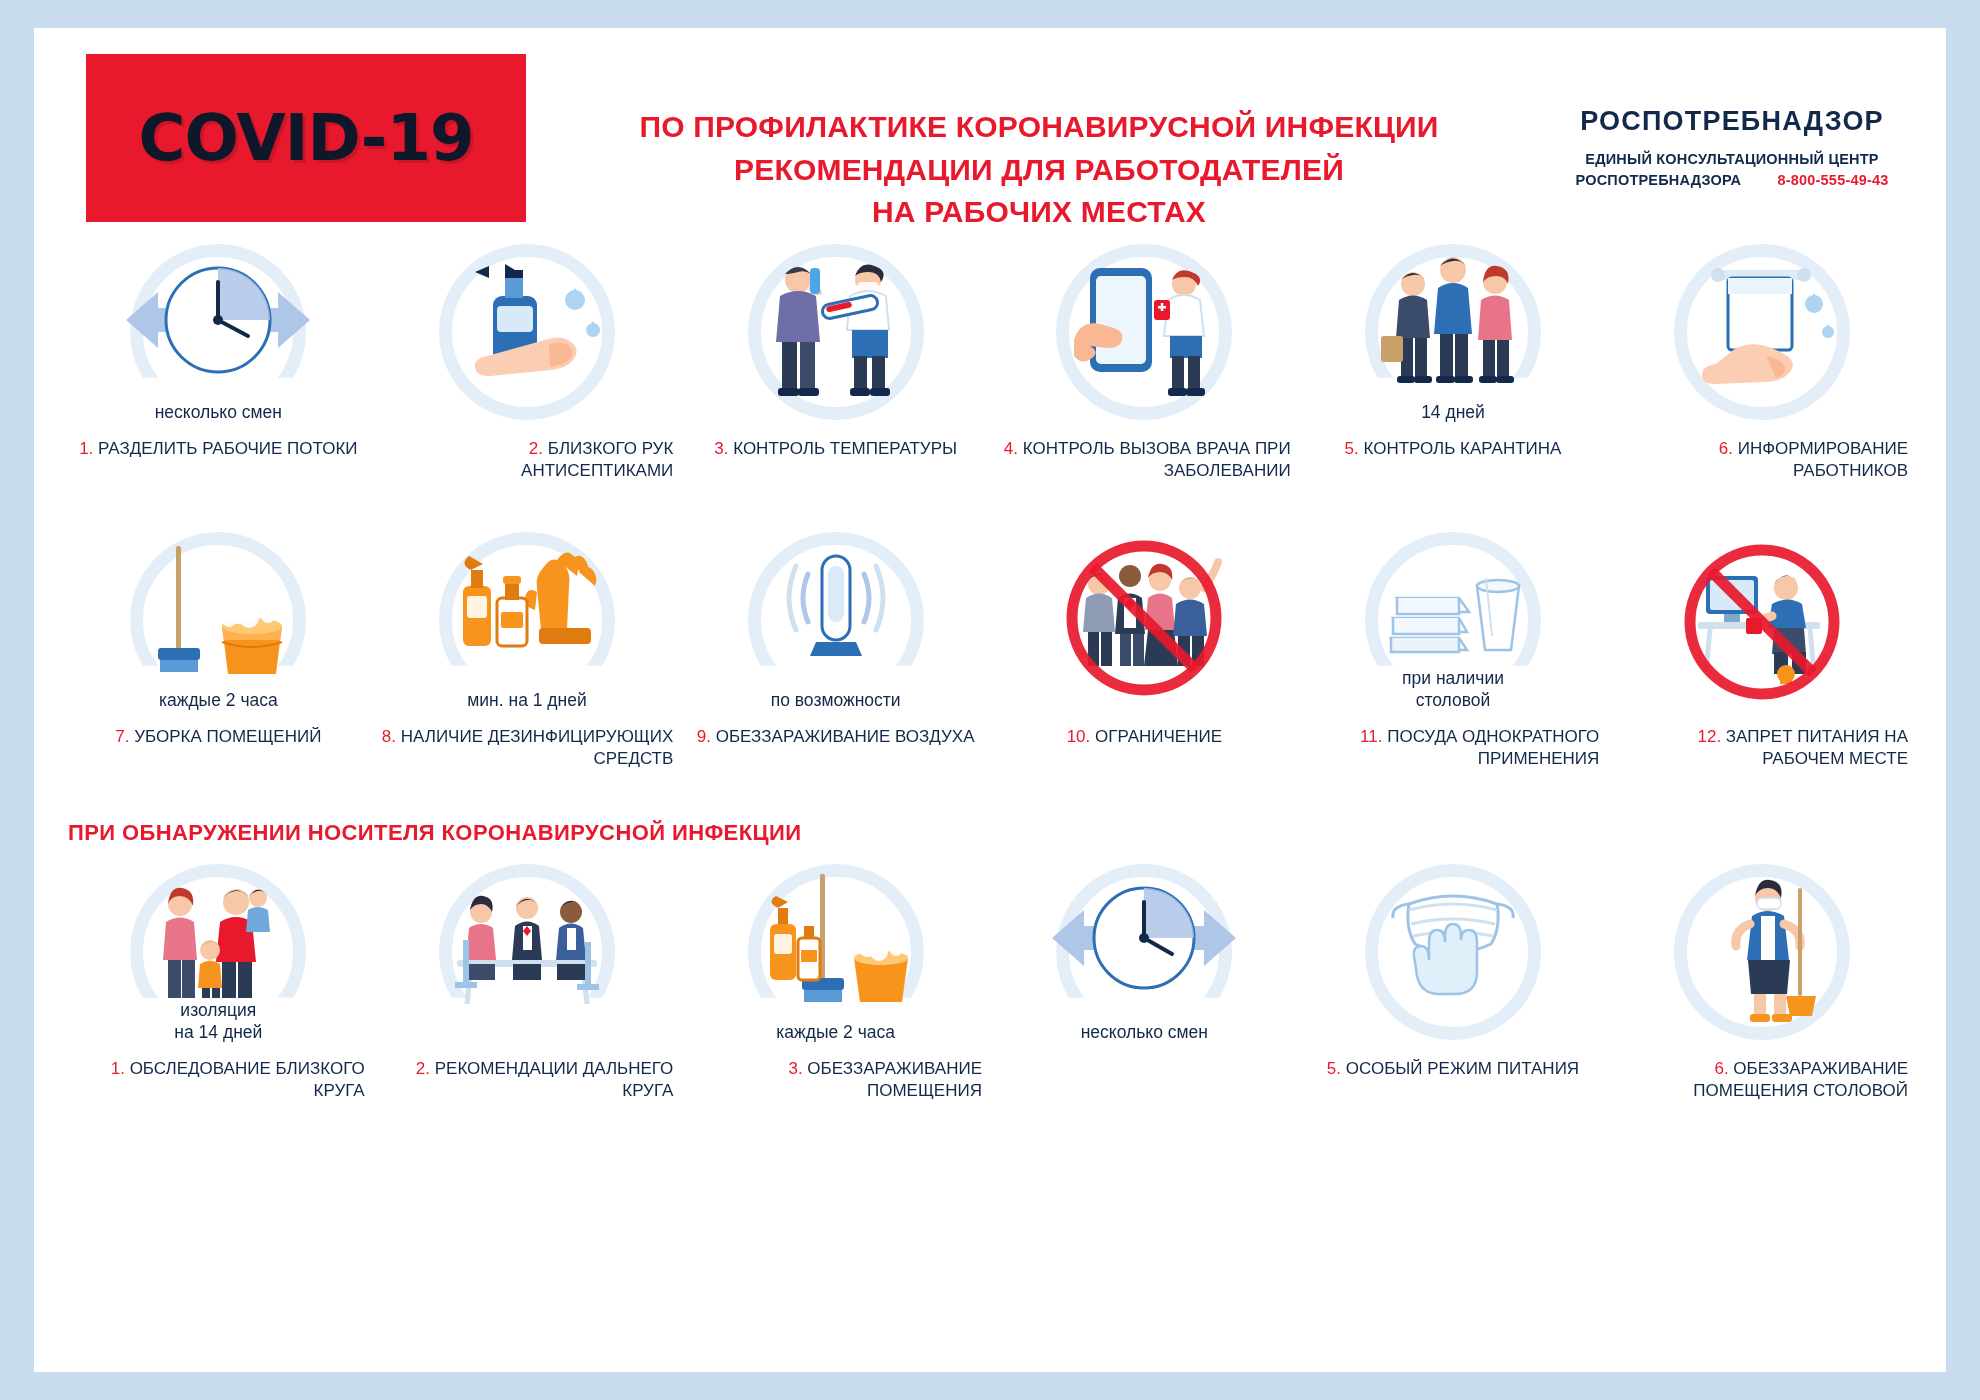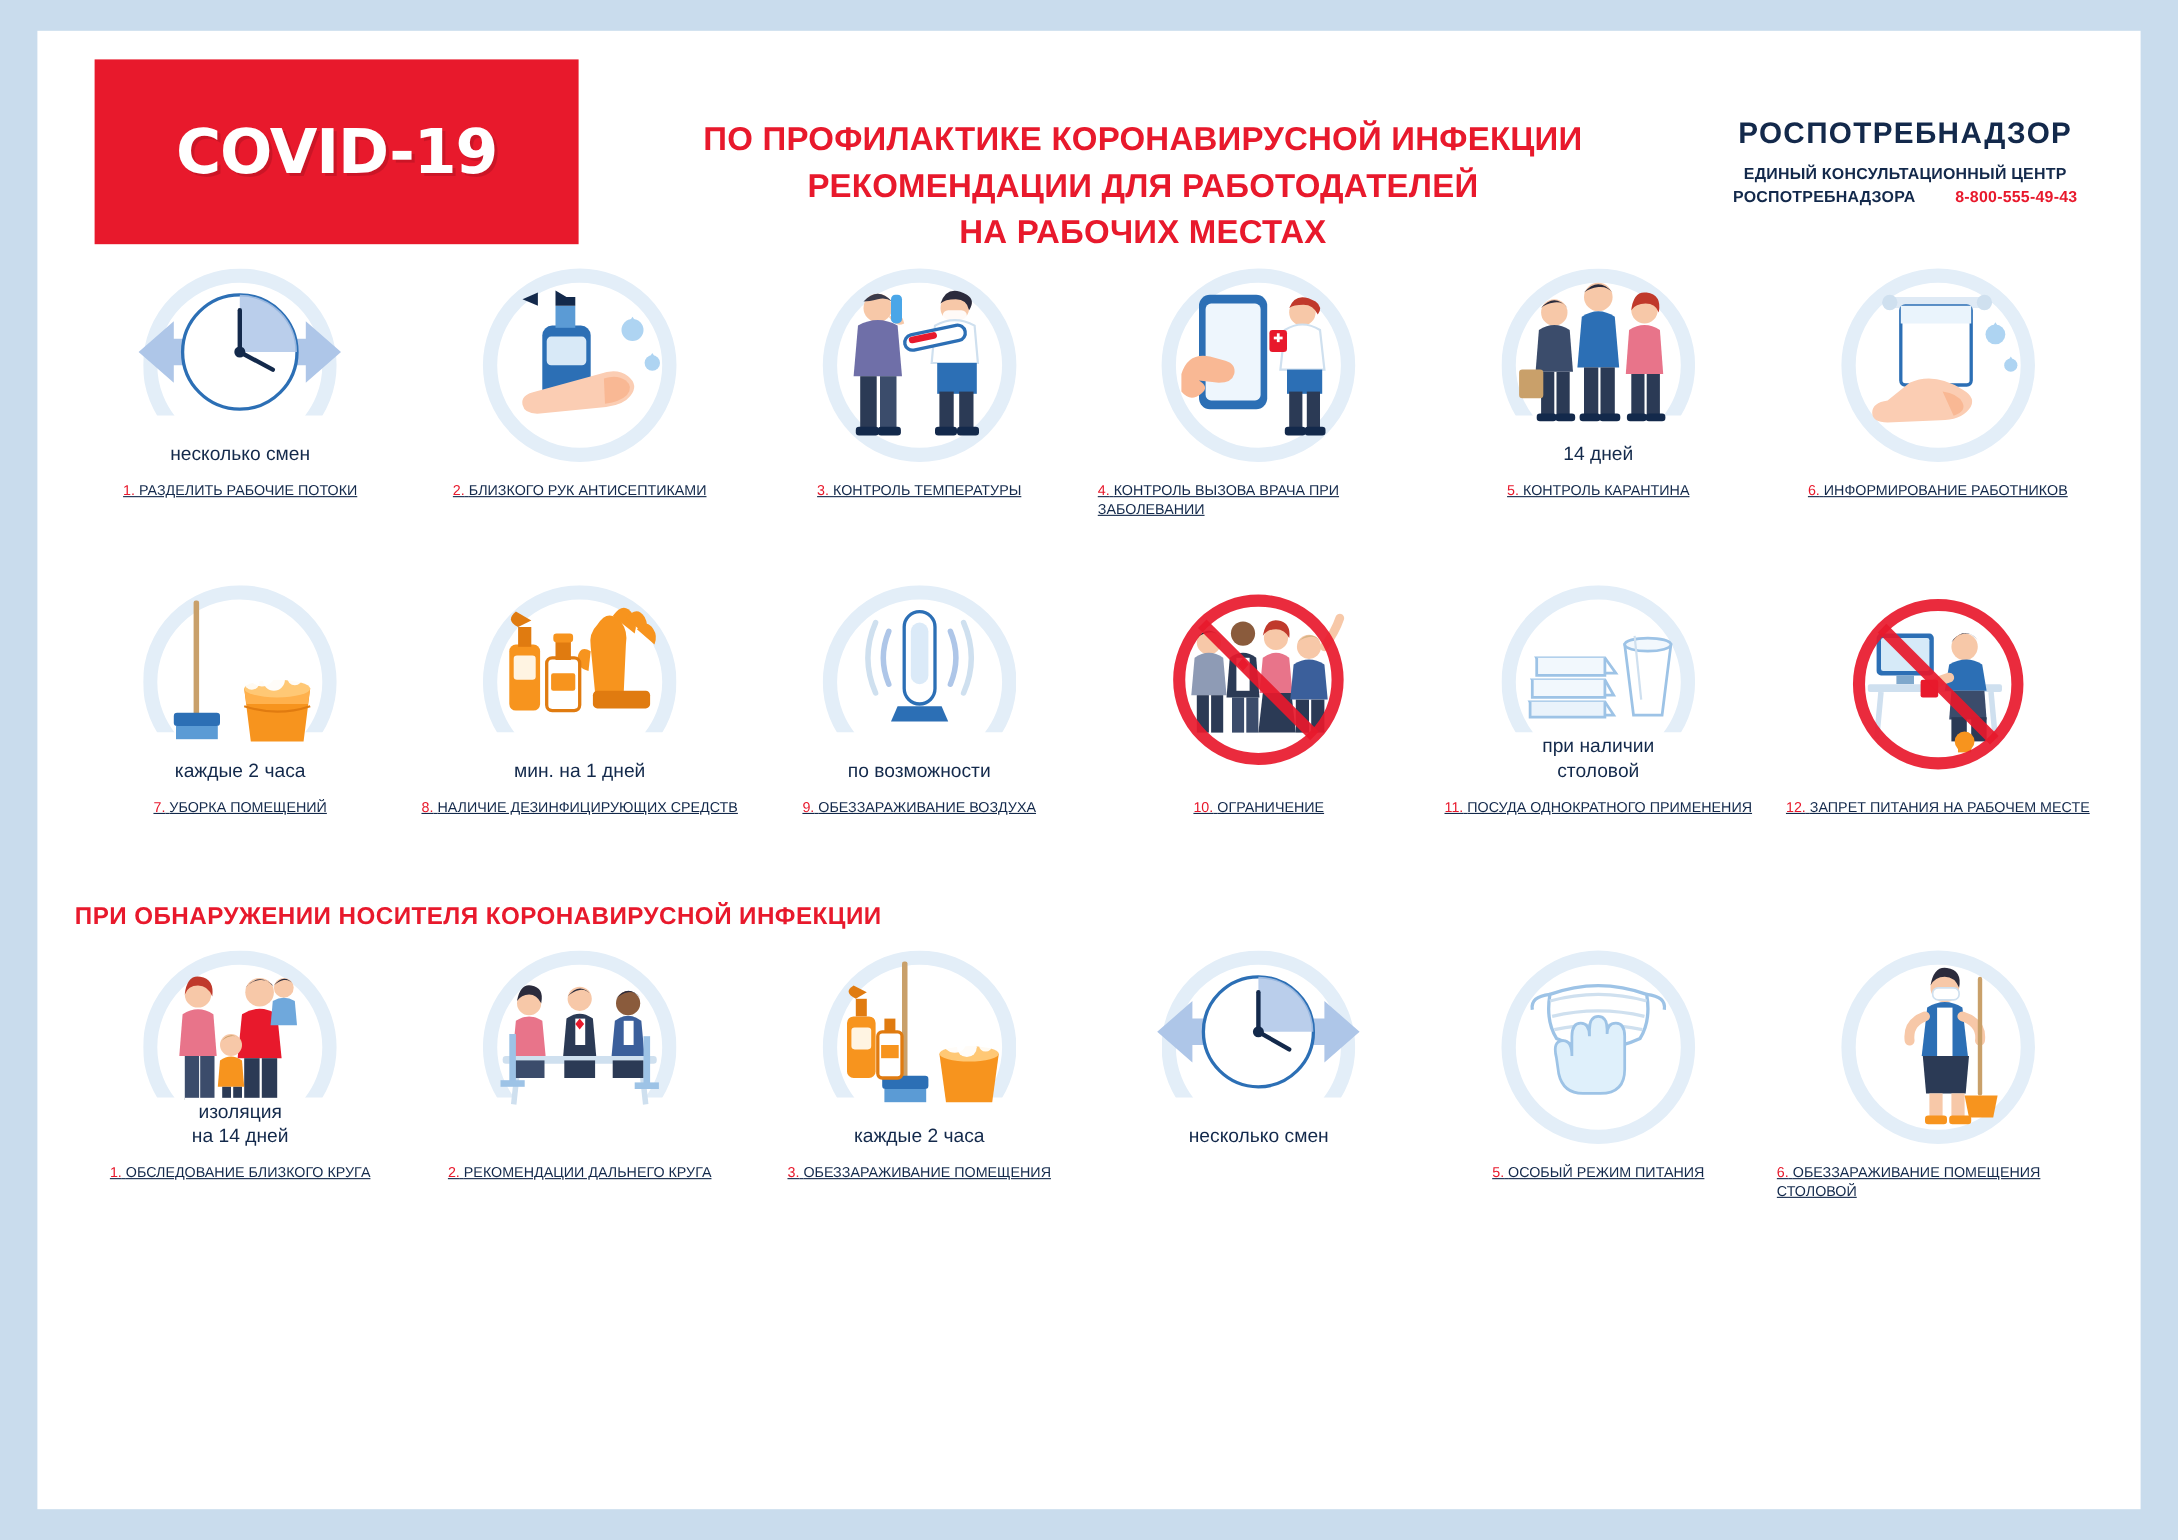--- a/index.html
+++ b/index.html
@@ -43,23 +43,23 @@
     background: #e8192c;
     width: 440px;
     height: 168px;
     display: flex;
     align-items: center;
     justify-content: center;
     flex: 0 0 auto;
     margin-left: 18px;
   }
   .logo-text {
-    color: #ffffff;
+    color: #0f172a;
     font-weight: bold;
-    font-size: 56px;
+    font-size: 64px;
     letter-spacing: -1px;
     font-family: "DejaVu Sans", sans-serif;
     text-shadow: 3px 3px 0 rgba(0,0,0,0.12);
   }
   .header-title {
     flex: 1 1 auto;
     text-align: center;
     color: #e8192c;
     font-weight: bold;
     font-size: 30px;
@@ -139,27 +139,26 @@
     background: #ffffff;
     color: #13294b;
     font-size: 17.5px;
     line-height: 1.25;
     text-align: center;
     padding: 2px 6px;
     white-space: nowrap;
   }
   .label {
     margin-top: 8px;
-    text-align: left;
-    font-size: 13px;
+    text-align: right;
+    font-size: 17px;
     line-height: 1.28;
     color: #13294b;
     min-height: 84px;
     padding: 0 4px;
-    text-decoration: underline;
   }
   .label .num { color: #e8192c; }
 
   .section-title {
     color: #e8192c;
     font-size: 22px;
     font-weight: bold;
     letter-spacing: 0.4px;
     margin: 10px 0 6px 0;
   }

